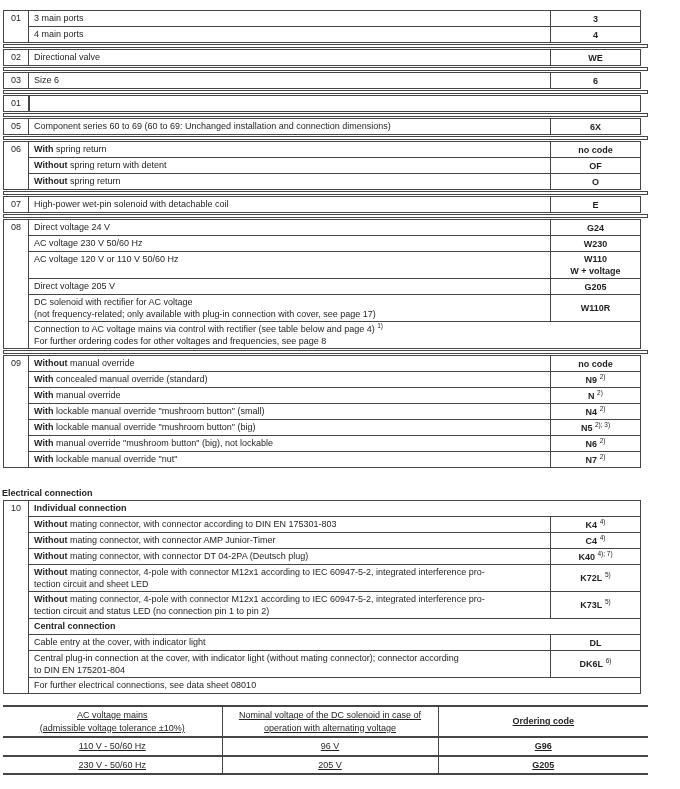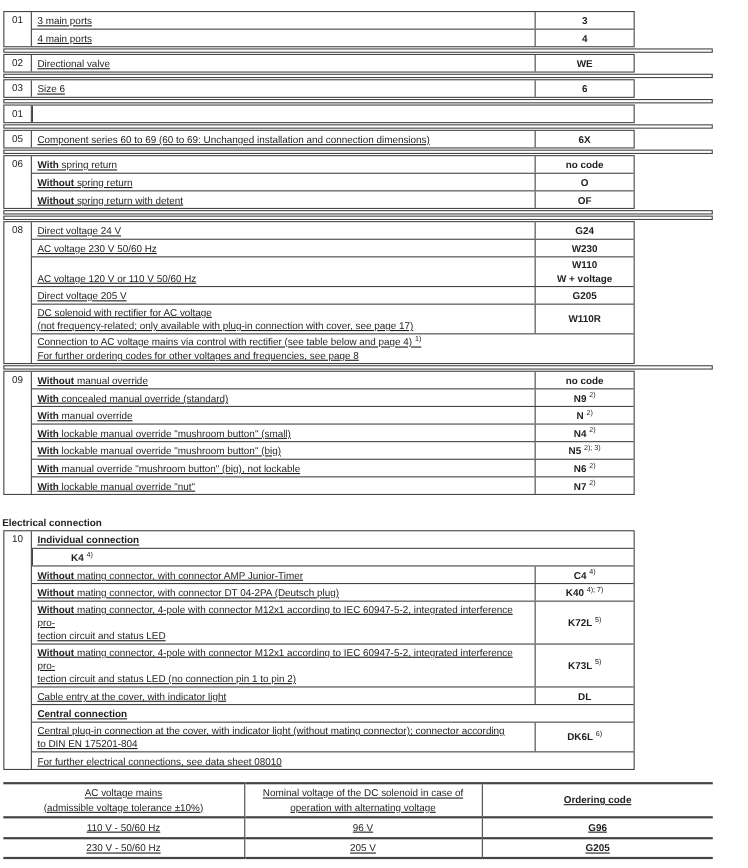--- a/index.html
+++ b/index.html
@@ -3,28 +3,28 @@
 <meta charset="utf-8">
 <style>
   :root{ --bc:#454545; --tc:#1f1f1f; }
   html,body{margin:0;padding:0;background:#ffffff;}
   body{width:680px;height:789px;font-family:"Liberation Sans",sans-serif;
        font-size:9px;color:var(--tc);-webkit-font-smoothing:antialiased;}
   .page{padding:10px 0 0 3px;}
 
   
   .group{display:flex;align-items:stretch;border:1px solid var(--bc);
-         width:574px;box-sizing:border-box;background:#fff;}
+         width:638px;box-sizing:border-box;background:#fff;}
   .gnum{width:24px;flex:none;border-right:1px solid var(--bc);
         text-align:center;padding-top:2px;}
   .grows{flex:1;display:flex;flex-direction:column;min-width:0;}
   .grow{display:flex;align-items:stretch;border-top:1px solid var(--bc);min-height:15px;}
   .grow:first-child{border-top:none;}
-  .gdesc{flex:1;min-width:0;padding:1px 5px;display:flex;align-items:flex-end;
-         line-height:12px;text-decoration:underline;}
+  .gdesc{flex:1;min-width:0;padding:1px 5px;display:flex;align-items:flex-start;
+         line-height:12px;}
   .gcode{width:85px;flex:none;border-left:1px solid var(--bc);
          display:flex;align-items:center;justify-content:center;
          text-align:center;line-height:12px;padding:1px 2px;}
   .gsep{width:645px;box-sizing:content-box;height:2px;border:1px solid var(--bc);
         margin:1px 0;width:643px;}
   .section-heading{font-weight:bold;margin:20px 0 2px -1px;line-height:10px;}
   .b{font-weight:bold;}
   sup{font-size:6.5px;line-height:0;font-weight:normal;}
   .rt{display:inline;}
 
@@ -121,37 +121,50 @@
           <div class="grow">
             <div class="gdesc">
               <span class="rt"><span class="b">With</span><span> spring return</span></span>
             </div>
             <div class="gcode">
               <span class="rt"><span class="b">no code</span></span>
             </div>
           </div>
           <div class="grow">
             <div class="gdesc">
+              <span class="rt"><span class="b">Without</span><span> spring return with detent</span></span>
+            </div>
+            <div class="gcode">
+              <span class="rt"><span class="b">OF</span></span>
+            </div>
+          </div>
+          <div class="grow">
+            <div class="gdesc">
               <span class="rt"><span class="b">Without</span><span> spring return</span></span>
             </div>
             <div class="gcode">
               <span class="rt"><span class="b">O</span></span>
             </div>
           </div>
-          <div class="grow">
-            <div class="gdesc">
-              <span class="rt"><span class="b">Without</span><span> spring return with detent</span></span>
-            </div>
-            <div class="gcode">
-              <span class="rt"><span class="b">OF</span></span>
-            </div>
-          </div>
-        </div>
-      </div>
-      <div class="gsep"></div>
+        </div>
+      </div>
+      <div class="gsep"></div>
+      <div class="group">
+        <div class="gnum">07</div>
+        <div class="grows">
+          <div class="grow">
+            <div class="gdesc">
+              <span class="rt"><span>High-power wet-pin solenoid with detachable coil</span></span>
+            </div>
+            <div class="gcode">
+              <span class="rt"><span class="b">E</span></span>
+            </div>
+          </div>
+        </div>
+      </div>
       <div class="gsep"></div>
       <div class="group">
         <div class="gnum">08</div>
         <div class="grows">
           <div class="grow">
             <div class="gdesc">
               <span class="rt"><span>Direct voltage 24 V</span></span>
             </div>
             <div class="gcode">
               <span class="rt"><span class="b">G24</span></span>
@@ -261,20 +274,23 @@
       <div class="section-heading">Electrical connection</div>
       <div class="group">
         <div class="gnum">10</div>
         <div class="grows">
           <div class="grow">
             <div class="gdesc">
               <span class="rt"><span class="b">Individual connection</span></span>
             </div>
           </div>
           <div class="grow">
+            <div class="gdesc">
+              <span class="rt"><span class="b">Without</span><span> mating connector, with connector according to DIN EN 175301-803</span></span>
+            </div>
             <div class="gcode">
               <span class="rt"><span class="b">K4</span><span> </span><sup>4)</sup></span>
             </div>
           </div>
           <div class="grow">
             <div class="gdesc">
               <span class="rt"><span class="b">Without</span><span> mating connector, with connector AMP Junior-Timer</span></span>
             </div>
             <div class="gcode">
               <span class="rt"><span class="b">C4</span><span> </span><sup>4)</sup></span>
@@ -283,45 +299,45 @@
           <div class="grow">
             <div class="gdesc">
               <span class="rt"><span class="b">Without</span><span> mating connector, with connector DT 04-2PA (Deutsch plug)</span></span>
             </div>
             <div class="gcode">
               <span class="rt"><span class="b">K40</span><span> </span><sup>4); 7)</sup></span>
             </div>
           </div>
           <div class="grow">
             <div class="gdesc">
-              <span class="rt"><span class="b">Without</span><span> mating connector, 4-pole with connector M12x1 according to IEC 60947-5-2, integrated interference pro-</span><br><span>tection circuit and status LED</span></span>
+              <span class="rt"><span class="b">Without</span><span> mating connector, 4-pole with connector M12x1 according to IEC 60947-5-2, integrated interference pro-</span><br><span>tection circuit and sheet LED</span></span>
             </div>
             <div class="gcode">
               <span class="rt"><span class="b">K72L</span><span> </span><sup>5)</sup></span>
             </div>
           </div>
           <div class="grow">
             <div class="gdesc">
               <span class="rt"><span class="b">Without</span><span> mating connector, 4-pole with connector M12x1 according to IEC 60947-5-2, integrated interference pro-</span><br><span>tection circuit and status LED (no connection pin 1 to pin 2)</span></span>
             </div>
             <div class="gcode">
               <span class="rt"><span class="b">K73L</span><span> </span><sup>5)</sup></span>
             </div>
           </div>
           <div class="grow">
             <div class="gdesc">
+              <span class="rt"><span class="b">Central connection</span></span>
+            </div>
+          </div>
+          <div class="grow">
+            <div class="gdesc">
               <span class="rt"><span>Cable entry at the cover, with indicator light</span></span>
             </div>
             <div class="gcode">
               <span class="rt"><span class="b">DL</span></span>
-            </div>
-          </div>
-          <div class="grow">
-            <div class="gdesc">
-              <span class="rt"><span class="b">Central connection</span></span>
             </div>
           </div>
           <div class="grow">
             <div class="gdesc">
               <span class="rt"><span>Central plug-in connection at the cover, with indicator light (without mating connector); connector according</span><br><span>to DIN EN 175201-804</span></span>
             </div>
             <div class="gcode">
               <span class="rt"><span class="b">DK6L</span><span> </span><sup>6)</sup></span>
             </div>
           </div>

